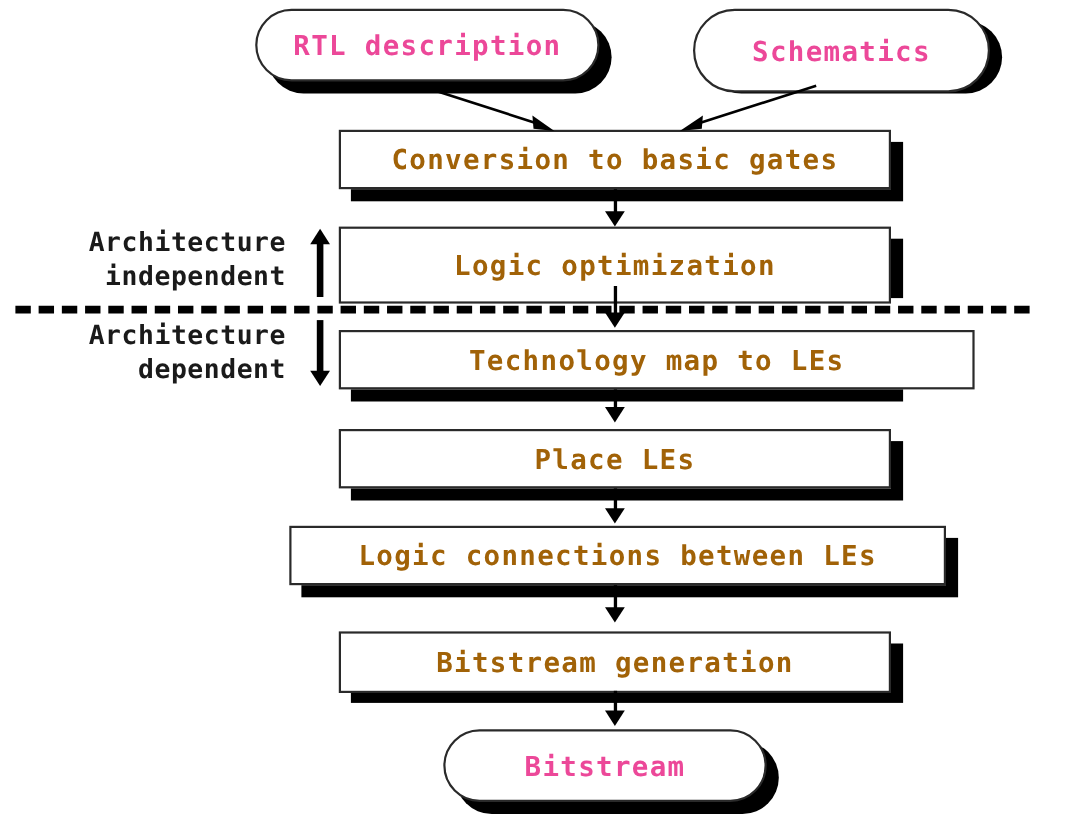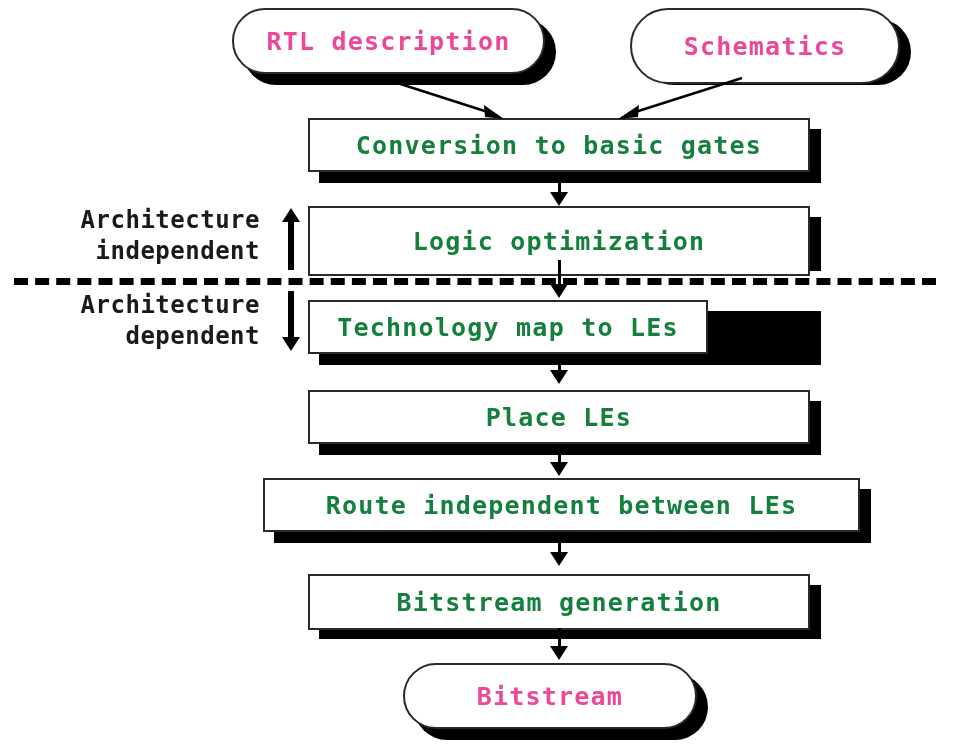--- a/index.html
+++ b/index.html
@@ -24,21 +24,21 @@
     border: 2px solid #2a2a2a;
     display: flex;
     align-items: center;
     justify-content: center;
     z-index: 3;
   }
   .node .label {
     font-family: "DejaVu Sans Mono", "Liberation Mono", monospace;
     font-size: 25px;
     font-weight: 700;
-    color: #15803d;
+    color: #a16207;
     letter-spacing: 1.2px;
     white-space: nowrap;
     line-height: 1;
   }
   
   .shadow {
     position: absolute;
     background: #000000;
     z-index: 2;
   }
@@ -176,38 +176,38 @@
 
   <div class="side-label" style="left:30px; top:290px; width:230px;">Architecture
 dependent</div>
 
   <div class="vline" style="left:288px; top:291px; width:6px; height:48px;"></div>
   <div class="vhead" style="left:282px; top:337px;"></div>
 
   <div class="divider" style="left:14px; top:278px; width:922px;"></div>
 
   <div class="shadow" style="left:319px; top:311px; width:502px; height:54px;"></div>
-  <div class="node" style="left:308px; top:300px; width:400px; height:54px;">
+  <div class="node" style="left:308px; top:300px; width:578px; height:54px;">
     <span class="label">Technology map to LEs</span>
   </div>
 
   <div class="vline" style="left:558px; top:354px; height:18px;"></div>
   <div class="vhead" style="left:550px; top:370px;"></div>
 
   <div class="shadow" style="left:319px; top:401px; width:502px; height:54px;"></div>
   <div class="node" style="left:308px; top:390px; width:502px; height:54px;">
     <span class="label">Place LEs</span>
   </div>
 
   <div class="vline" style="left:558px; top:444px; height:20px;"></div>
   <div class="vhead" style="left:550px; top:462px;"></div>
 
   <div class="shadow" style="left:274px; top:489px; width:597px; height:54px;"></div>
   <div class="node" style="left:263px; top:478px; width:597px; height:54px;">
-    <span class="label">Route independent between LEs</span>
+    <span class="label">Logic connections between LEs</span>
   </div>
 
   <div class="vline" style="left:558px; top:532px; height:24px;"></div>
   <div class="vhead" style="left:550px; top:552px;"></div>
 
   <div class="shadow" style="left:319px; top:585px; width:502px; height:54px;"></div>
   <div class="node" style="left:308px; top:574px; width:502px; height:56px;">
     <span class="label">Bitstream generation</span>
   </div>
 

